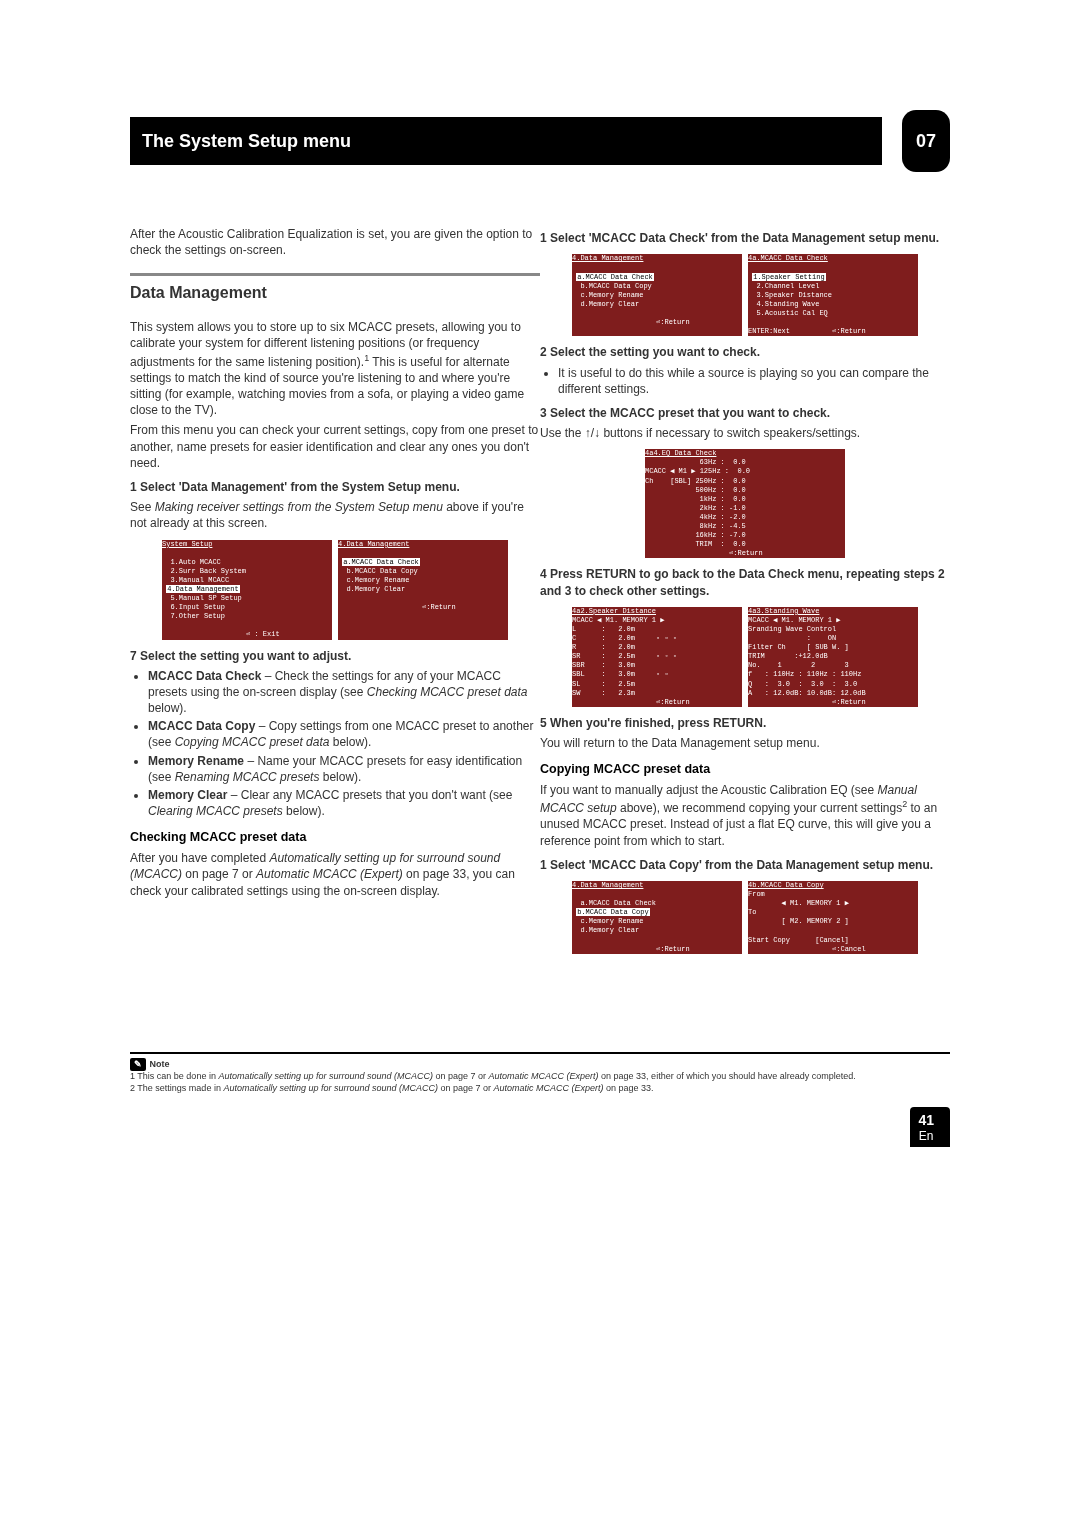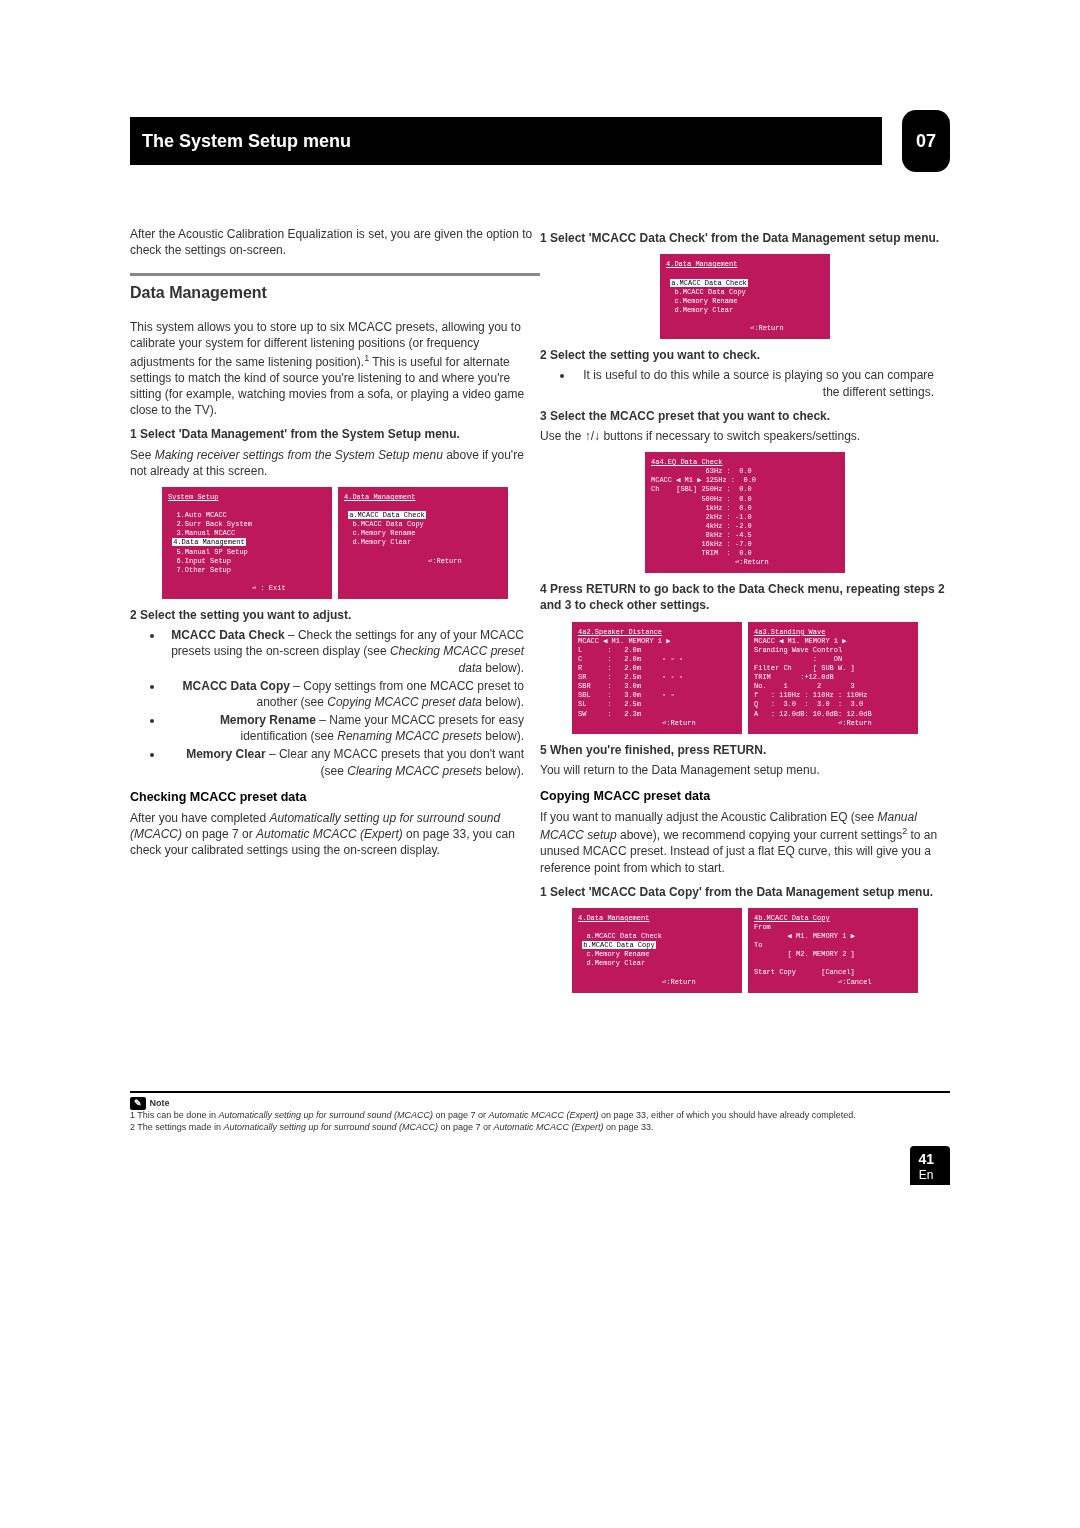--- a/index.html
+++ b/index.html
@@ -49,35 +49,34 @@
     padding-top: 6px;
   }
   h3 {
     font-size: 12.5px;
     margin: 10px 0 2px 0;
     color: #000;
   }
   p { margin: 4px 0; }
   .step { font-weight: bold; margin-top: 8px; }
   ul { margin: 4px 0 4px 18px; padding: 0; }
-  li { margin: 2px 16px; text-align: right; }
+  li { margin: 2px 0; }
   .ital { font-style: italic; }
   .osd-row {
     display: flex;
     justify-content: center;
     gap: 6px;
     margin: 8px 0;
   }
   .osd {
-    background: #be185d;
+    background: #7f1d1d;
     color: #fff;
     font-family: "Courier New", monospace;
     font-size: 7px;
     line-height: 1.3;
-    padding: 6px;
     width: 170px;
     box-sizing: border-box;
     white-space: pre;
   }
   .osd .hl {
     background: #fff;
     color: #000;
     padding: 0 1px;
   }
   .osd-single { width: 200px; }
@@ -120,20 +119,21 @@
   <div class="title-bar">The System Setup menu</div>
   <div class="chapter-num">07</div>
 </div>
 
 <div class="cols">
   <div class="col">
     <p>After the Acoustic Calibration Equalization is set, you are given the option to check the settings on-screen.</p>
 
     <h2>Data Management</h2>
     <p><span>This system allows you to store up to six MCACC presets, allowing you to calibrate your system for different listening positions (or frequency adjustments for the same listening position).</span><sup>1</sup><span> This is useful for alternate settings to match the kind of source you're listening to and where you're sitting (for example, watching movies from a sofa, or playing a video game close to the TV).</span></p>
+    <p>From this menu you can check your current settings, copy from one preset to another, name presets for easier identification and clear any ones you don't need.</p>
 
     <p class="step">1    Select 'Data Management' from the System Setup menu.</p>
     <p><span>See </span><span class="ital">Making receiver settings from the System Setup menu</span><span> above if you're not already at this screen.</span></p>
 
     <div class="osd-row">
       <div class="osd"><u>System Setup</u>
 
   1.Auto MCACC
   2.Surr Back System
   3.Manual MCACC
@@ -146,21 +146,21 @@
       <div class="osd"><u>4.Data Management</u>
 
  <span class="hl">a.MCACC Data Check</span>
   b.MCACC Data Copy
   c.Memory Rename
   d.Memory Clear
 
                     ⏎:Return</div>
     </div>
 
-    <p class="step">2    Select the setting you want to adjust.</p>
+    <p class="step">7    Select the setting you want to adjust.</p>
     <ul>
       <li><b>MCACC Data Check</b><span> – Check the settings for any of your MCACC presets using the on-screen display (see </span><span class="ital">Checking MCACC preset data</span><span> below).</span></li>
       <li><b>MCACC Data Copy</b><span> – Copy settings from one MCACC preset to another (see </span><span class="ital">Copying MCACC preset data</span><span> below).</span></li>
       <li><b>Memory Rename</b><span> – Name your MCACC presets for easy identification (see </span><span class="ital">Renaming MCACC presets</span><span> below).</span></li>
       <li><b>Memory Clear</b><span> – Clear any MCACC presets that you don't want (see </span><span class="ital">Clearing MCACC presets</span><span> below).</span></li>
     </ul>
 
     <h3>Checking MCACC preset data</h3>
     <p><span>After you have completed </span><span class="ital">Automatically setting up for surround sound (MCACC)</span><span> on page 7 or </span><span class="ital">Automatic MCACC (Expert)</span><span> on page 33, you can check your calibrated settings using the on-screen display.</span></p>
   </div>
@@ -169,20 +169,29 @@
     <p class="step">1    Select 'MCACC Data Check' from the Data Management setup menu.</p>
     <div class="osd-row">
       <div class="osd"><u>4.Data Management</u>
 
  <span class="hl">a.MCACC Data Check</span>
   b.MCACC Data Copy
   c.Memory Rename
   d.Memory Clear
 
                     ⏎:Return</div>
+      <div class="osd"><u>4a.MCACC Data Check</u>
+
+ <span class="hl">1.Speaker Setting</span>
+  2.Channel Level
+  3.Speaker Distance
+  4.Standing Wave
+  5.Acoustic Cal EQ
+
+ENTER:Next          ⏎:Return</div>
     </div>
 
     <p class="step">2    Select the setting you want to check.</p>
     <ul>
         <li>It is useful to do this while a source is playing so you can compare the different settings.</li>
       </ul>
 
     <p class="step">3    Select the MCACC preset that you want to check.</p>
     <p><span>Use the </span><span class="arrow">↑/↓</span><span> buttons if necessary to switch speakers/settings.</span></p>
 

